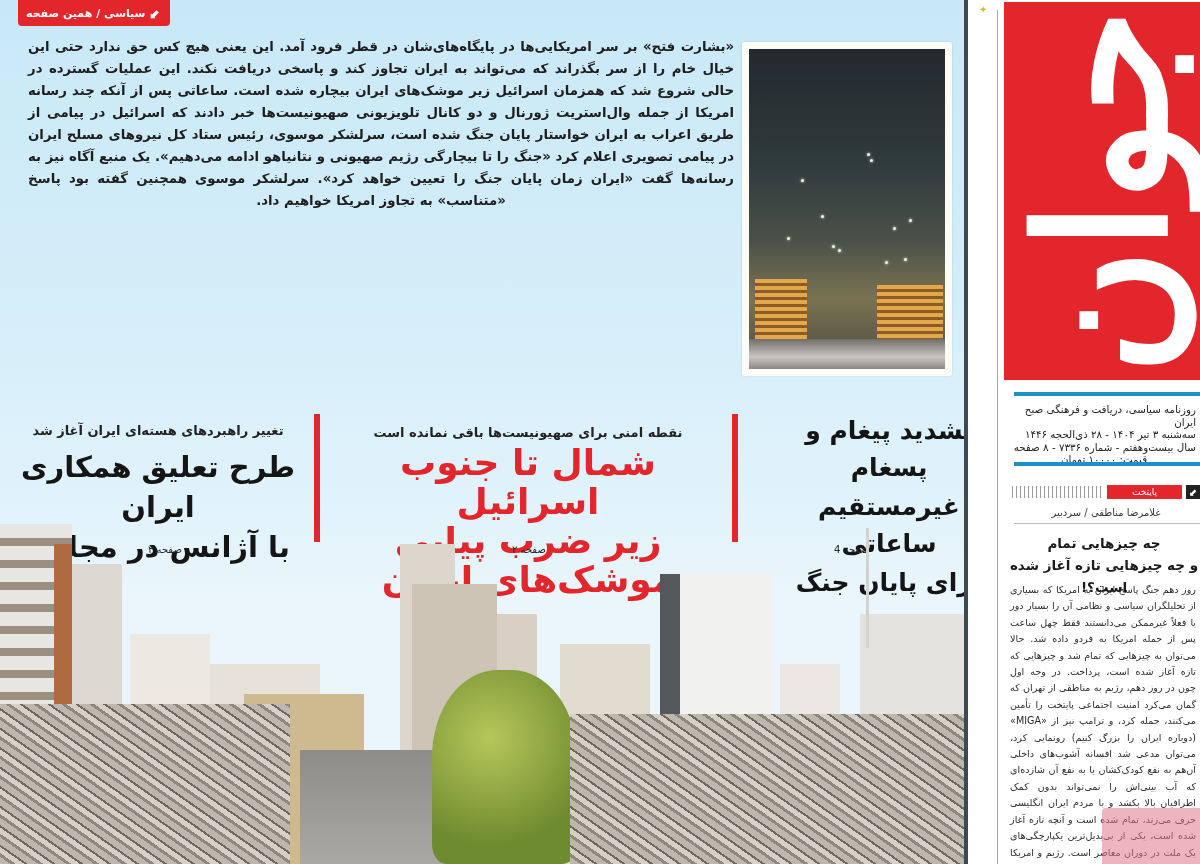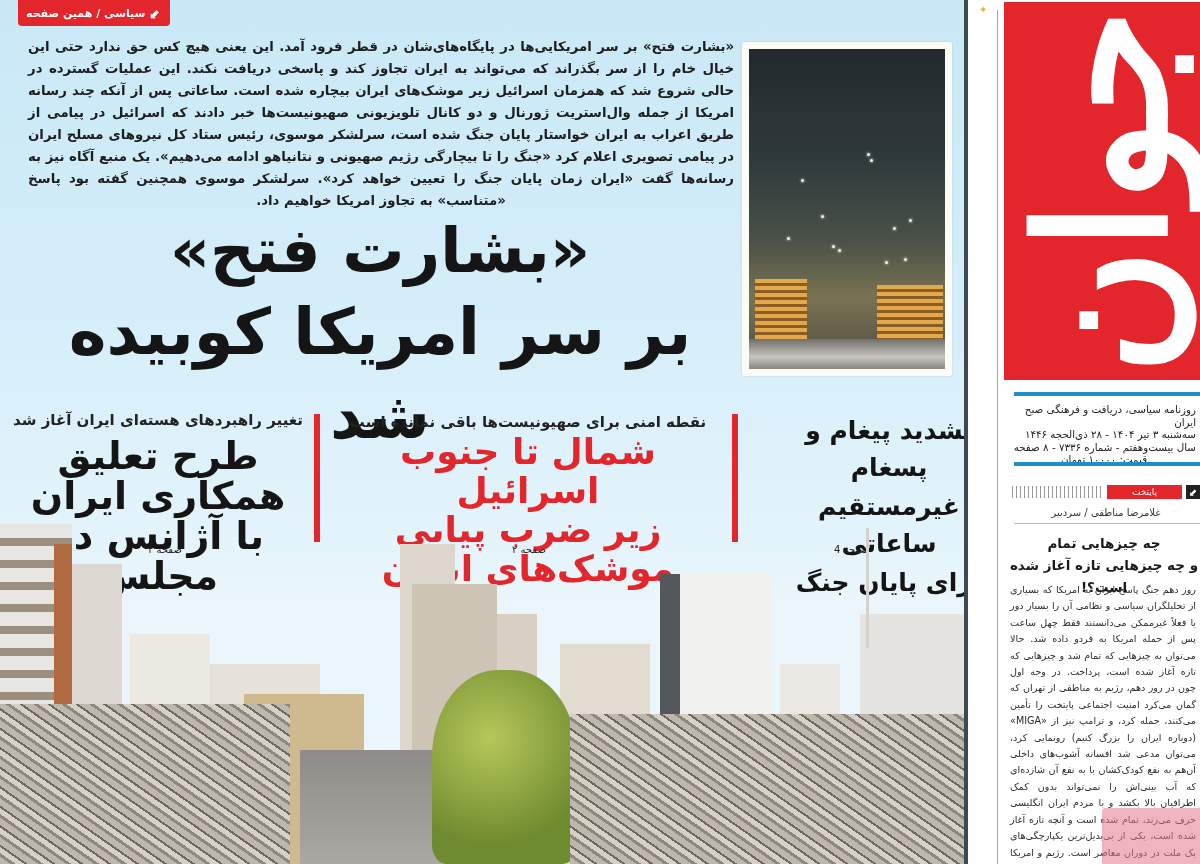--- a/index.html
+++ b/index.html
@@ -42,30 +42,30 @@
 
   .headline {
     position: absolute; left: 20px; top: 212px; width: 720px;
     direction: rtl; text-align: center; color: #151515;
     font-family: "DejaVu Sans", sans-serif; font-weight: bold;
   }
   .headline .l1 { font-size: 62px; line-height: 78px; letter-spacing: -1px; }
   .headline .l2 { font-size: 64px; line-height: 84px; letter-spacing: -1px; }
 
   .story { position: absolute; direction: rtl; text-align: center; }
-  .story .kicker { font-size: 15px; font-weight: bold; color: #222; line-height: 20px; }
+  .story .kicker { font-size: 13px; font-weight: bold; color: #222; line-height: 20px; margin-top: 11px; }
   .story .title { font-weight: bold; line-height: 38px; }
   .red-bar { position: absolute; width: 6px; background: #e2262c; }
 
   .story-right { left: 776px; top: 410px; width: 226px; }
   .story-right .title { font-size: 25px; color: #151515; line-height: 37px; margin-top: 2px; }
   .story-center { left: 330px; top: 412px; width: 396px; }
   .story-center .title { font-size: 36px; color: #e2262c; line-height: 39px; }
   .story-left { left: 8px; top: 410px; width: 300px; }
-  .story-left .title { font-size: 38px; color: #151515; line-height: 40px; }
+  .story-left .title { font-size: 29px; color: #151515; line-height: 40px; }
 
   .page-ref { position: absolute; font-size: 10px; color: #222; direction: rtl; }
 
   
   .city-photo { position: absolute; left: 0; top: 520px; width: 964px; height: 344px; overflow: hidden; }
   .bld { position: absolute; bottom: 0; }
   .rubble { position: absolute; bottom: 0; background:
     repeating-linear-gradient(35deg, #bdb7ad 0 6px, #8e877c 6px 9px, #d6d1c8 9px 14px, #6e675e 14px 16px); }
   .tree { position: absolute; border-radius: 45% 45% 10% 10%; background: radial-gradient(circle at 40% 35%, #b6c75a, #6f8b2f 70%); }
   .road { position: absolute; background: linear-gradient(180deg,#8d8c88,#a9a8a3); }
@@ -127,24 +127,20 @@
       <span class="dot" style="left:144px;top:178px"></span>
       <span class="dot" style="left:160px;top:170px"></span>
       <span class="dot" style="left:136px;top:212px"></span>
       <span class="dot" style="left:155px;top:209px"></span>
       <div class="tower" style="left:6px;width:52px;height:62px"></div>
       <div class="tower" style="left:128px;width:66px;height:56px"></div>
       <div class="shore"></div>
     </div>
   </div>
 
-  <div class="headline">
-    <div class="l1">«بشارت فتح»</div>
-    <div class="l2">بر سر امریکا کوبیده شد</div>
-  </div>
 
   <div class="red-bar" style="left:732px;top:414px;height:128px"></div>
   <div class="story story-right">
     <div class="title">تشدید پیغام و پسغام</div>
     <div class="title">غیرمستقیم ساعاتی</div>
     <div class="title">برای پایان جنگ</div>
   </div>
   <div class="page-ref" style="left:834px;top:544px">صفحه 4</div>
 
   <div class="red-bar" style="left:314px;top:414px;height:128px"></div>

